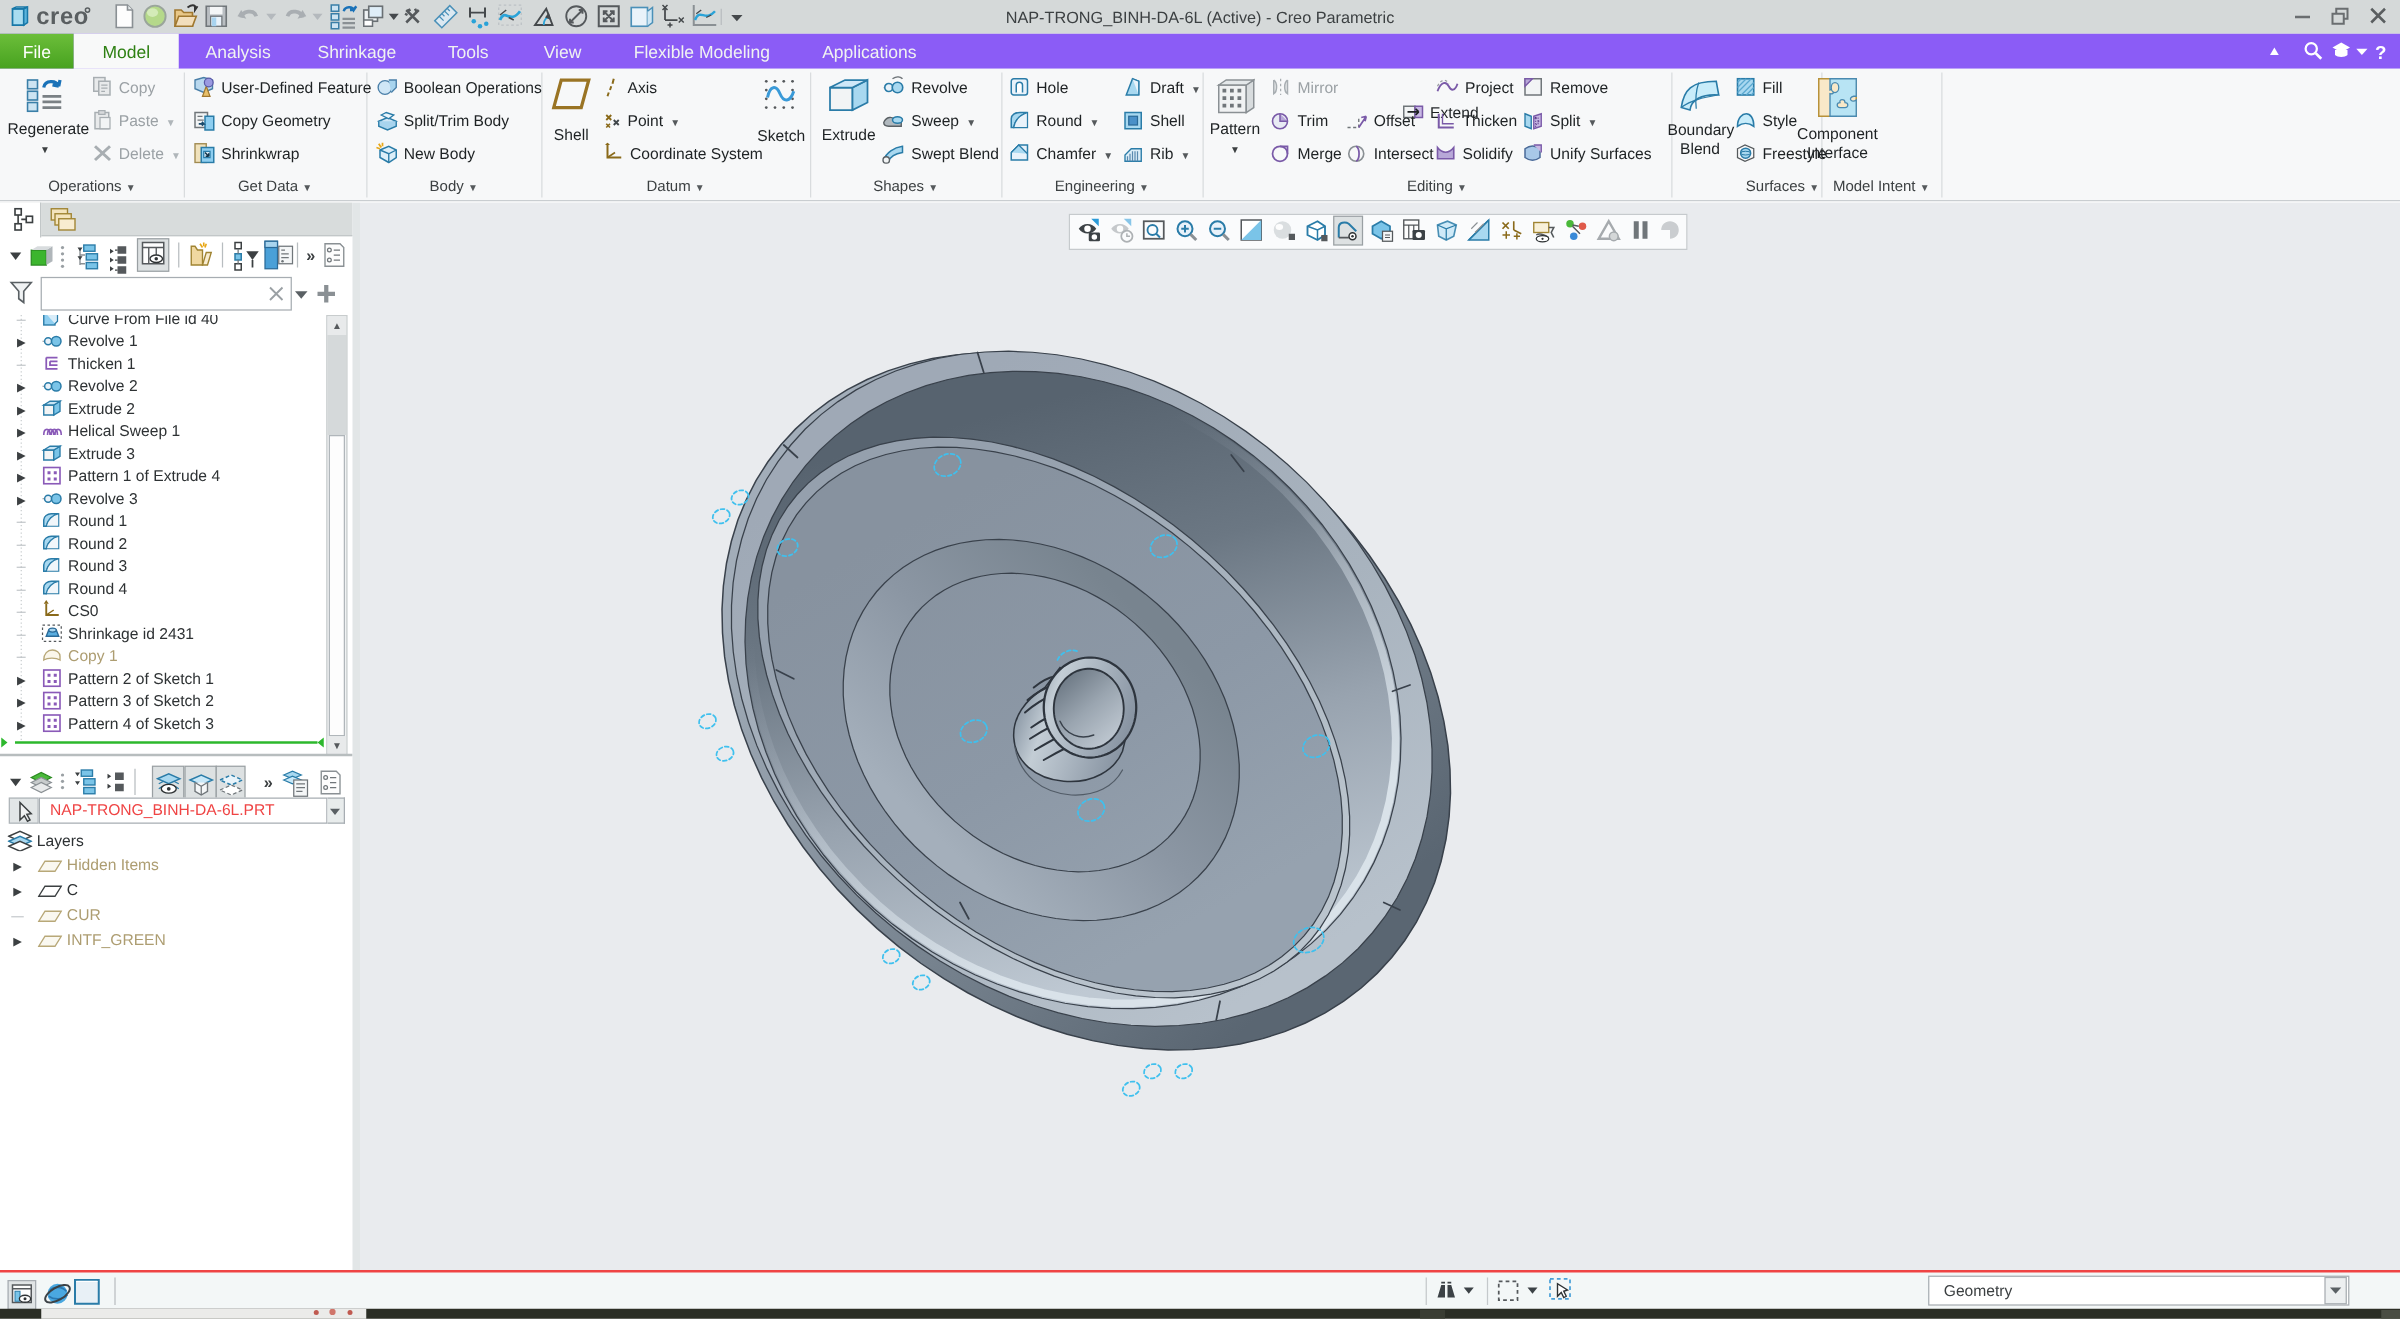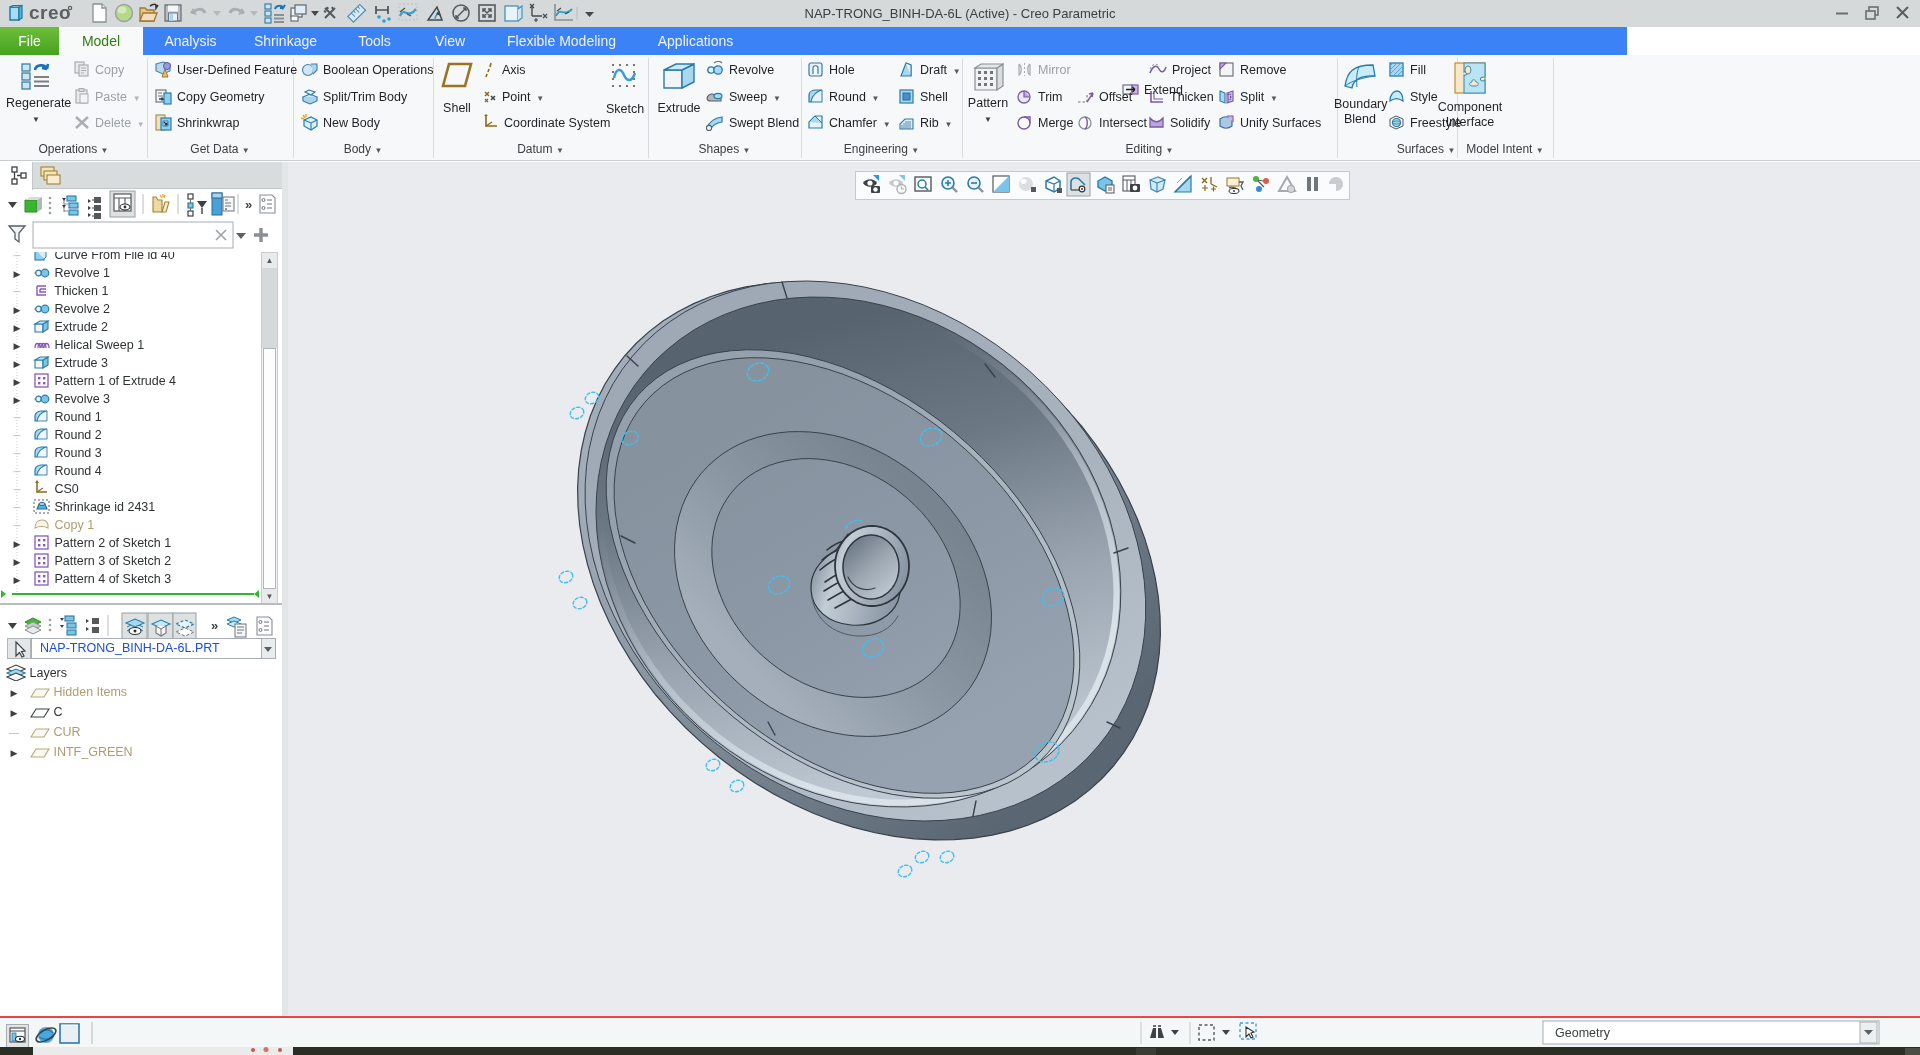--- a/index.html
+++ b/index.html
@@ -1,16 +1,16 @@
 <!DOCTYPE html>
 <html><head><meta charset="utf-8"><style>
 *{margin:0;padding:0;box-sizing:border-box;}
 html,body{width:1920px;height:1055px;overflow:hidden;font-family:"Liberation Sans",sans-serif;}
 #titlebar{position:absolute;left:0;top:0;width:1920px;height:27px;background:#d5d9d9;}
-#tabbar{position:absolute;left:0;top:27px;width:1627px;height:28px;background:#3b82f6;}
+#tabbar{position:absolute;left:0;top:27px;width:1920px;height:28px;background:#8b5cf6;}
 #ribbon{position:absolute;left:0;top:55px;width:1920px;height:106px;background:#f7f8f9;border-bottom:1px solid #c9cdd0;}
 #leftpanel{position:absolute;left:0;top:162px;width:282px;height:854px;background:#ffffff;}
 #splitter{position:absolute;left:282px;top:162px;width:6px;height:854px;background:#e2e6e7;}
 #graphics{position:absolute;left:288px;top:162px;width:1632px;height:854px;background:#e9ebee;}
 #statusbar{position:absolute;left:0;top:1016px;width:1920px;height:31px;background:#f3f7f7;border-top:2px solid #ef4444;}
 #taskbar{position:absolute;left:0;top:1047px;width:1920px;height:8px;background:#2b2e25;}
 .tb-light{position:absolute;left:33px;top:0;width:260px;height:8px;background:#ebebe9;}
 .rtab{position:absolute;top:0;height:28px;color:#f0f2f2;font-size:14px;text-align:center;line-height:28px;}
 .gsep{position:absolute;top:3px;width:1px;height:100px;background:#d9dcde;}
 .glabel{position:absolute;bottom:4px;width:100%;text-align:center;font-size:12px;color:#3c4042;}
@@ -713,21 +713,21 @@
         <circle cx="4.5" cy="6" r="1.5" fill="none" stroke="#70767a"></circle>
         <path d="M8 6 L13 6 M8 10 L13 10" stroke="#70767a"></path>
         <circle cx="4.5" cy="14" r="1.5" fill="none" stroke="#70767a"></circle>
         <path d="M8 14 L13 14" stroke="#70767a"></path>
       </g>
 </svg>
 
 <div style="position:absolute;left:7px;top:476px;width:24px;height:21px;background:#e2e6e7;border:1px solid #b0b6ba;"><svg width="22" height="22">
         <path d="M8 3 L8 17 L11.5 13.5 L14 18 L16 17 L13.5 12.5 L17 12 Z" fill="#f0f2f3" stroke="#3c4042" stroke-width="1.2"></path>
       </svg></div>
-<div style="position:absolute;left:31px;top:476px;width:231px;height:21px;background:#fff;border:1px solid #a7adb2;font-size:12.5px;color:#1d4ed8;line-height:19px;padding-left:8px;">NAP-TRONG_BINH-DA-6L.PRT</div>
+<div style="position:absolute;left:31px;top:476px;width:231px;height:21px;background:#fff;border:1px solid #a7adb2;font-size:12.5px;color:#ef4444;line-height:19px;padding-left:8px;">NAP-TRONG_BINH-DA-6L.PRT</div>
 <div style="position:absolute;left:262px;top:476px;width:14px;height:21px;background:#e8ecec;border:1px solid #a7adb2;border-left:none;"><svg width="12" height="19">
         <path d="M2 8 L10 8 L6 13 Z" fill="#5a6064"></path>
       </svg></div>
 
 <div class="trow" style="top:501px;left:6px;"><svg width="20" height="18">
         <path d="M1 6 L10 2 L19 6 L10 10 Z" fill="#fff" stroke="#3c4042" stroke-width="1.1"></path>
         <path d="M1 10 L10 6 L19 10 L10 14 Z" fill="#a8d8f0" stroke="#2a7ca8" stroke-width="1.1"></path>
         <path d="M1 14 L10 10 L19 14 L10 18 Z" fill="#fff" stroke="#3c4042" stroke-width="1.1"></path>
       </svg> <span style="color:#2e3234">Layers</span></div>
 <div class="trow tan" style="top:521px;left:7px;"><span class="exp">▶</span><svg width="20" height="14">

